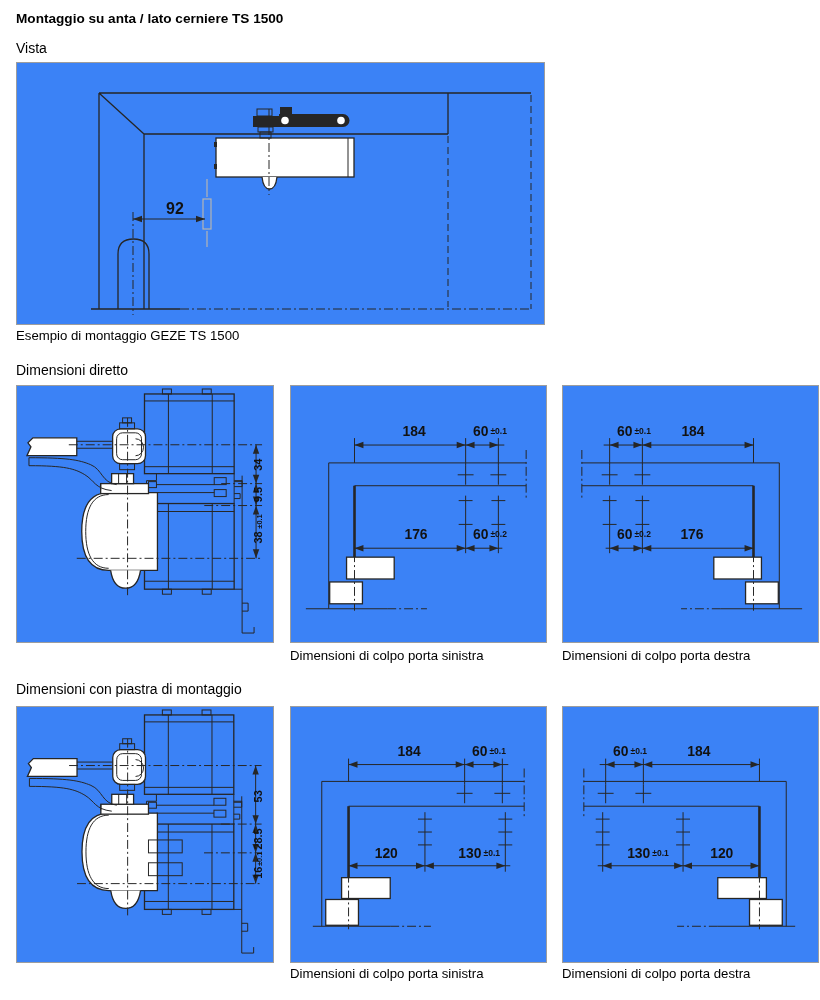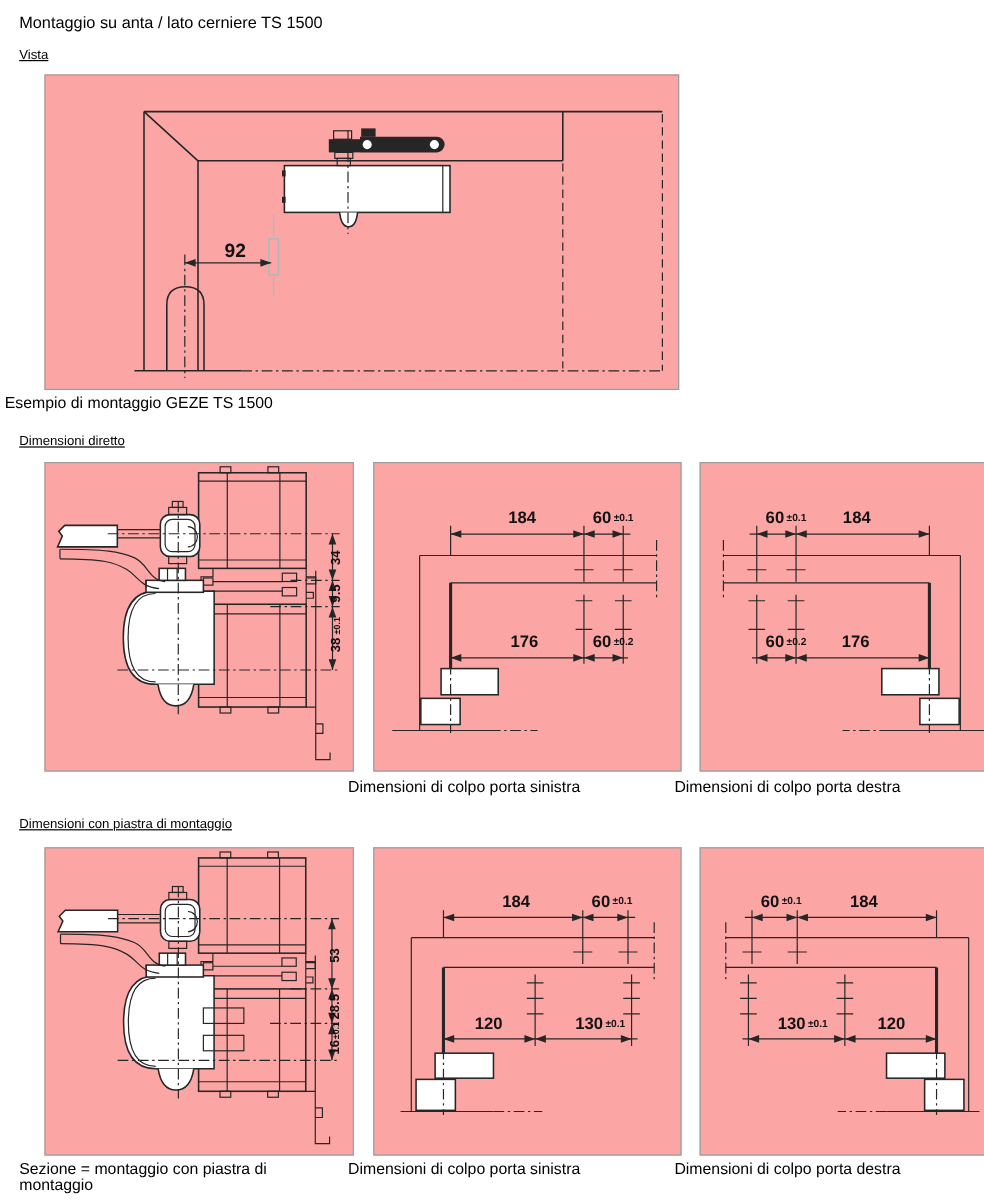--- a/index.html
+++ b/index.html
@@ -1,21 +1,21 @@
 <!DOCTYPE html>
 <html><head>
 <meta charset="utf-8">
 <style>
   html,body{margin:0;padding:0;background:#fff;}
   .page{position:relative;width:820px;height:1000px;background:#fff;overflow:hidden;
         font-family:"Liberation Sans",sans-serif;color:#000;}
-  .ttl{position:absolute;left:16px;top:11px;font-size:13.6px;font-weight:normal;}
-  .lbl{position:absolute;font-size:11px;text-decoration:underline;}
+  .ttl{position:absolute;left:16px;top:11px;font-size:13.6px;font-weight:bold;}
+  .lbl{position:absolute;font-size:14px;}
   .cap{position:absolute;font-size:13.2px;line-height:1.08;}
-  .fig{position:absolute;border:1.4px solid #9d9d9d;background:#fca5a5;box-sizing:border-box;margin-left:21px;}
+  .fig{position:absolute;border:1.4px solid #9d9d9d;background:#3b82f6;box-sizing:border-box;}
   svg{display:block;}
   .ln{stroke:#262626;stroke-width:1.3;fill:none;}
   .thin{stroke:#262626;stroke-width:1;fill:none;}
   .thick{stroke:#262626;stroke-width:2.6;fill:none;}
   .dd{stroke:#262626;stroke-width:1;fill:none;stroke-dasharray:9 3 2 3;}
   .dsh{stroke:#262626;stroke-width:1;fill:none;stroke-dasharray:7 4;}
   .wfill{fill:#fff;stroke:#262626;stroke-width:1.3;}
   .dark{fill:#262626;stroke:none;}
   .gray{stroke:#b5b5b5;stroke-width:1.2;fill:none;}
   .dim{font:bold 14px "Liberation Sans",sans-serif;fill:#121212;}
@@ -179,21 +179,21 @@
 
       <path class="ln" d="M101,246 V191 Q101,176 116.5,176 Q132,176 132,191 V246"></path>
       <path class="dd" d="M116,149 V252"></path>
 
       <path class="thin" d="M116,156 H188"></path>
       <use href="#al" x="116" y="156"></use>
         <use href="#ar" x="188" y="156"></use>
       <text class="dim92" x="158" y="151" text-anchor="middle">92</text>
     </svg>
   </div>
-  <div class="cap" style="left:4px;top:329px;width:400px">Esempio di montaggio GEZE TS 1500</div>
+  <div class="cap" style="left:16px;top:329px;width:400px">Esempio di montaggio GEZE TS 1500</div>
 
   <div class="lbl" style="left:16px;top:362px">Dimensioni diretto</div>
 
   <div class="fig" style="left:16px;top:385px;width:258px;height:258px">
     <svg width="255" height="255" viewBox="0 0 256 256">
       <use href="#sec-base"></use>
       <path class="dd" d="M205,98 H246 M188,120 H246 M60,173 H246"></path>
       <path class="thin" d="M240,59 V173"></path>
       <use href="#au" x="240" y="59"></use>
         <use href="#ad" x="240" y="98"></use>
@@ -278,17 +278,16 @@
         </g>
       <text class="dim" x="66" y="49" text-anchor="end">60</text>
       <text class="tol" x="68" y="47">±0.1</text>
       <text class="dim" x="137" y="49" text-anchor="middle">184</text>
       <text class="dim" x="88" y="152" text-anchor="end">130</text>
       <text class="tol" x="90" y="150">±0.1</text>
       <text class="dim" x="160" y="152" text-anchor="middle">120</text>
     </svg>
   </div>
 
-  <div class="cap" style="left:16px;top:967px;width:250px">Sezione = montaggio con piastra di montaggio</div>
   <div class="cap" style="left:290px;top:967px;width:250px">Dimensioni di colpo porta sinistra</div>
   <div class="cap" style="left:562px;top:967px;width:250px">Dimensioni di colpo porta destra</div>
 
 </div>
 
 </body></html>

